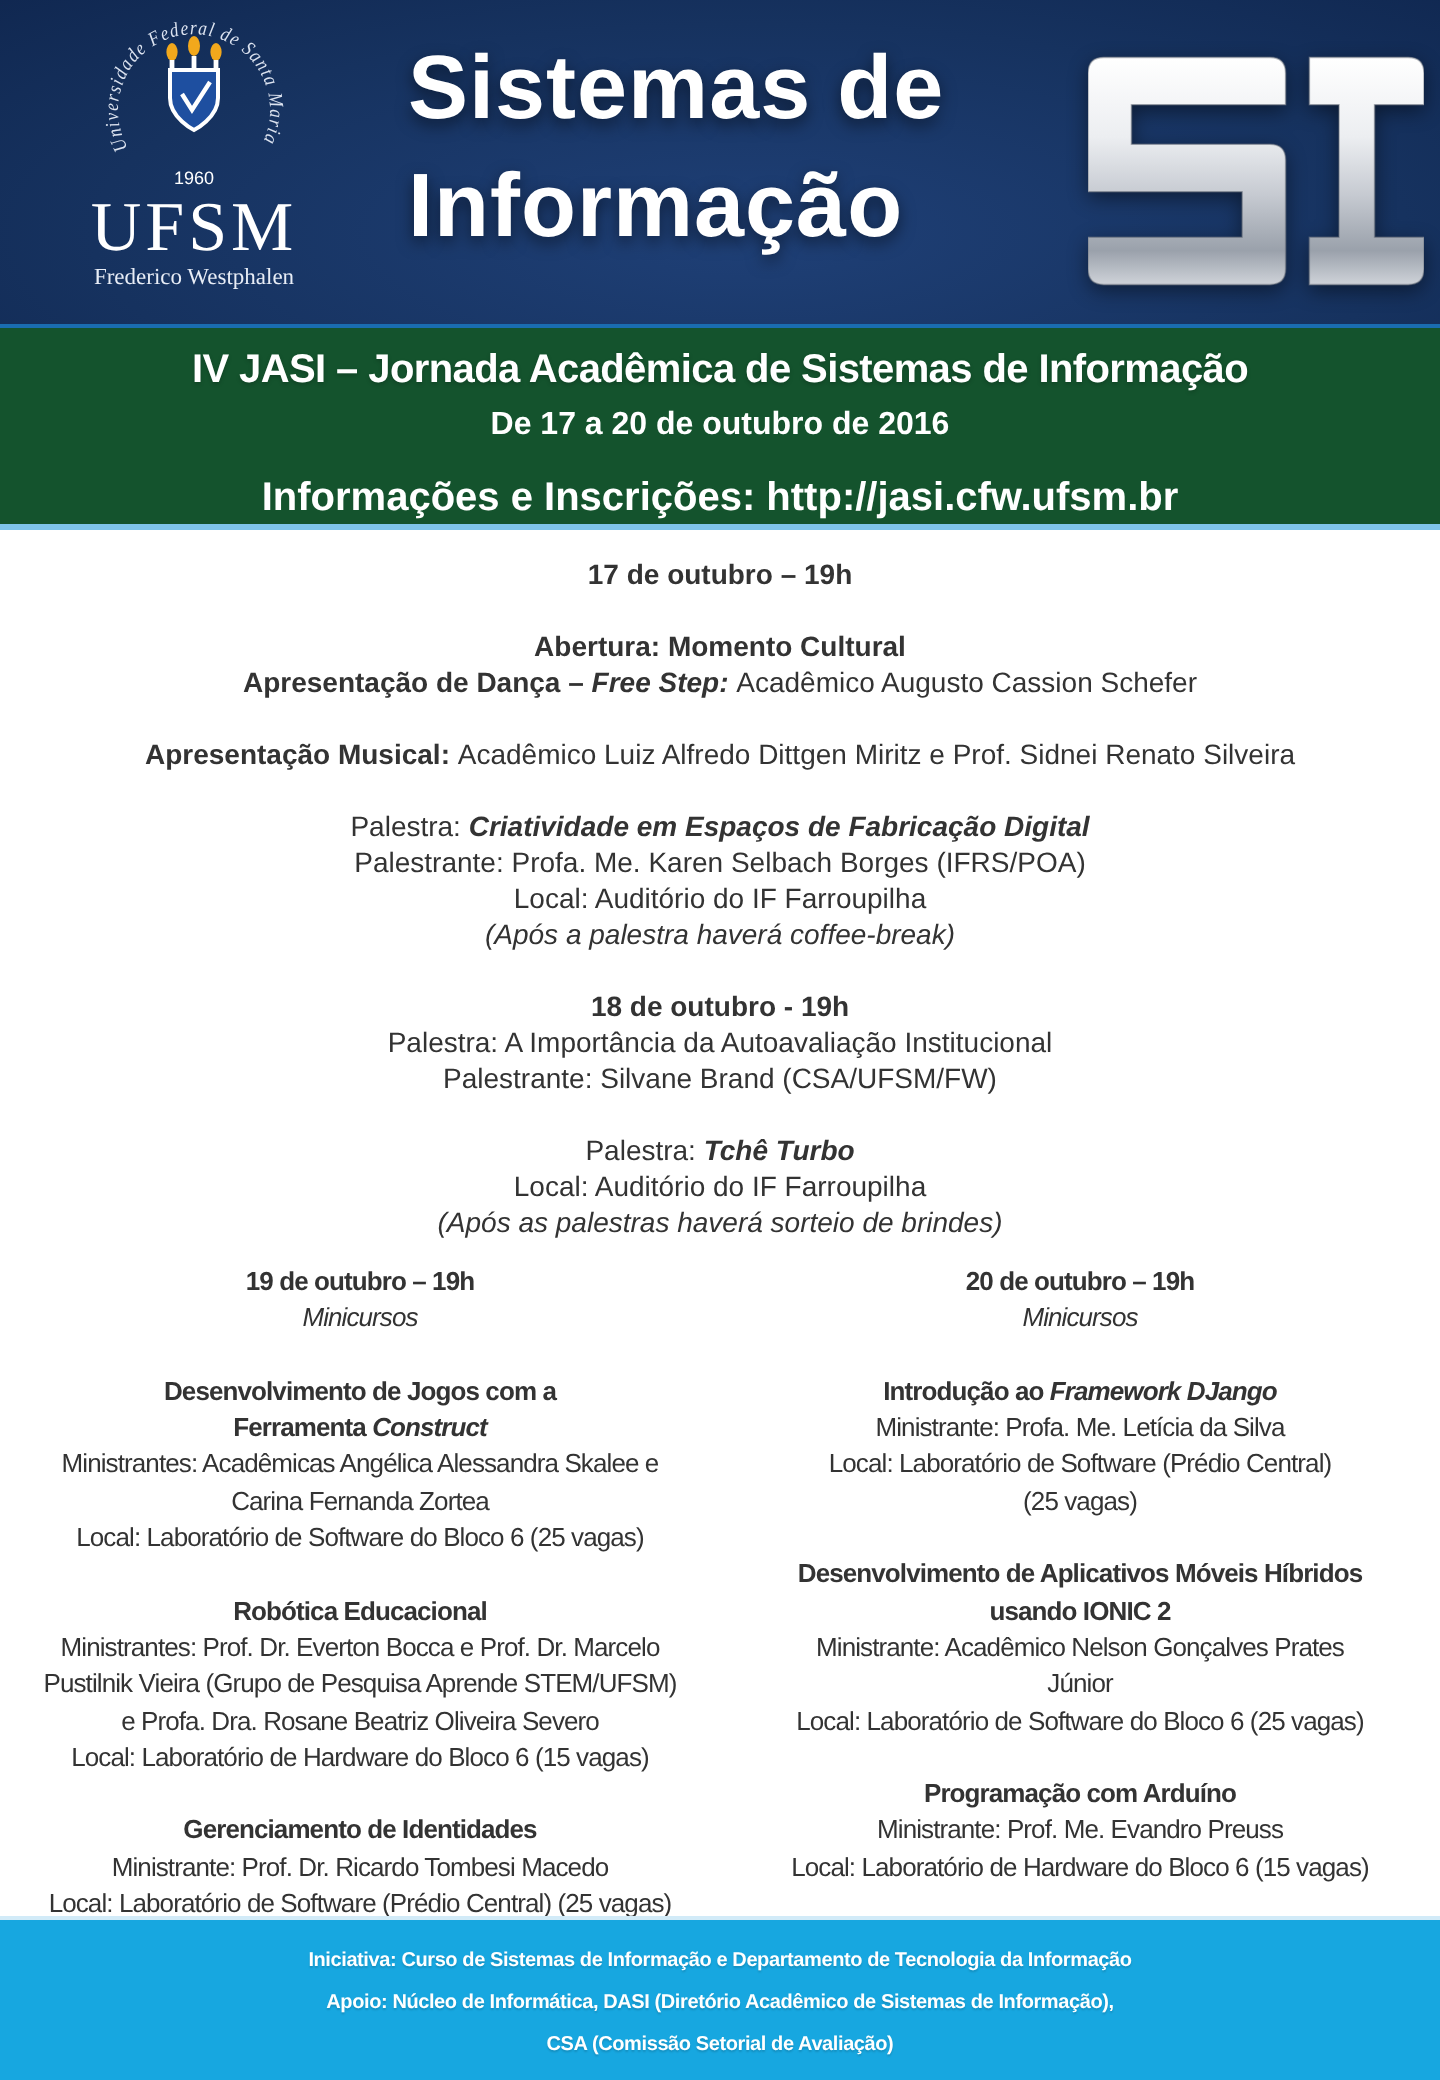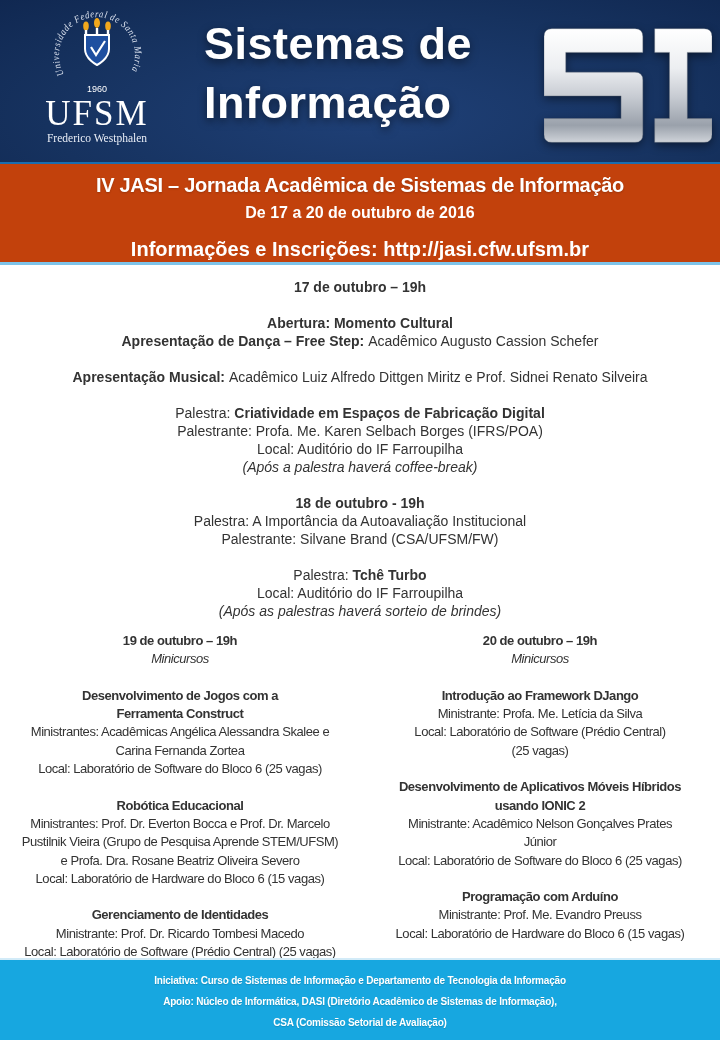--- a/index.html
+++ b/index.html
@@ -18,38 +18,38 @@
     position:absolute;left:204px;top:14px;
     font-size:45px;font-weight:700;line-height:59px;letter-spacing:0.5px;
     color:#ffffff;text-shadow:0 3px 8px rgba(0,0,0,0.5);
     white-space:nowrap;
   }
   .si-logo{position:absolute;left:544px;top:28px;width:168px;height:116px;
     filter:drop-shadow(0 3px 5px rgba(0,0,0,0.45));}
   
   .banner{
     position:absolute;top:162px;left:0;right:0;height:103px;box-sizing:border-box;
-    background:#c2410c;
+    background:#14532d;
     border-top:2px solid #1a6db0;border-bottom:3px solid #7ec4ea;
     color:#ffffff;text-align:center;font-weight:700;
     padding-top:10px;
   }
   .banner-title{font-size:20px;letter-spacing:-0.3px;text-shadow:0 1px 2px rgba(0,0,0,0.2);}
   .banner-dates{font-size:16px;margin-top:7px;}
   .banner-info{font-size:20px;margin-top:16px;}
   
   .body-area{position:absolute;top:265px;left:0;right:0;bottom:82px;background:#fff;overflow:hidden;border-radius:10px;}
   .main-schedule{margin-top:13px;text-align:center;font-size:14px;line-height:18px;}
   .main-schedule .line{min-height:18px;}
   .columns{display:flex;margin-top:12px;}
   .col{width:360px;text-align:center;font-size:13px;line-height:18.3px;letter-spacing:-0.45px;}
   .col .line{min-height:18.3px;}
   .st-b{font-weight:700;}
   .st-i{font-style:italic;}
-  .st-bi{font-weight:700;}
+  .st-bi{font-weight:700;font-style:italic;}
   
   .credits-footer{
     position:absolute;left:0;right:0;bottom:0;height:82px;box-sizing:border-box;
     background:#17a7e0;border-top:2px solid #d2ebf8;
     color:#fff;font-weight:700;text-align:center;
     font-size:10px;letter-spacing:-0.2px;line-height:21px;padding-top:10px;
     text-shadow:0 1px 1px rgba(0,0,0,0.15);
   }
 </style>
 </head>

